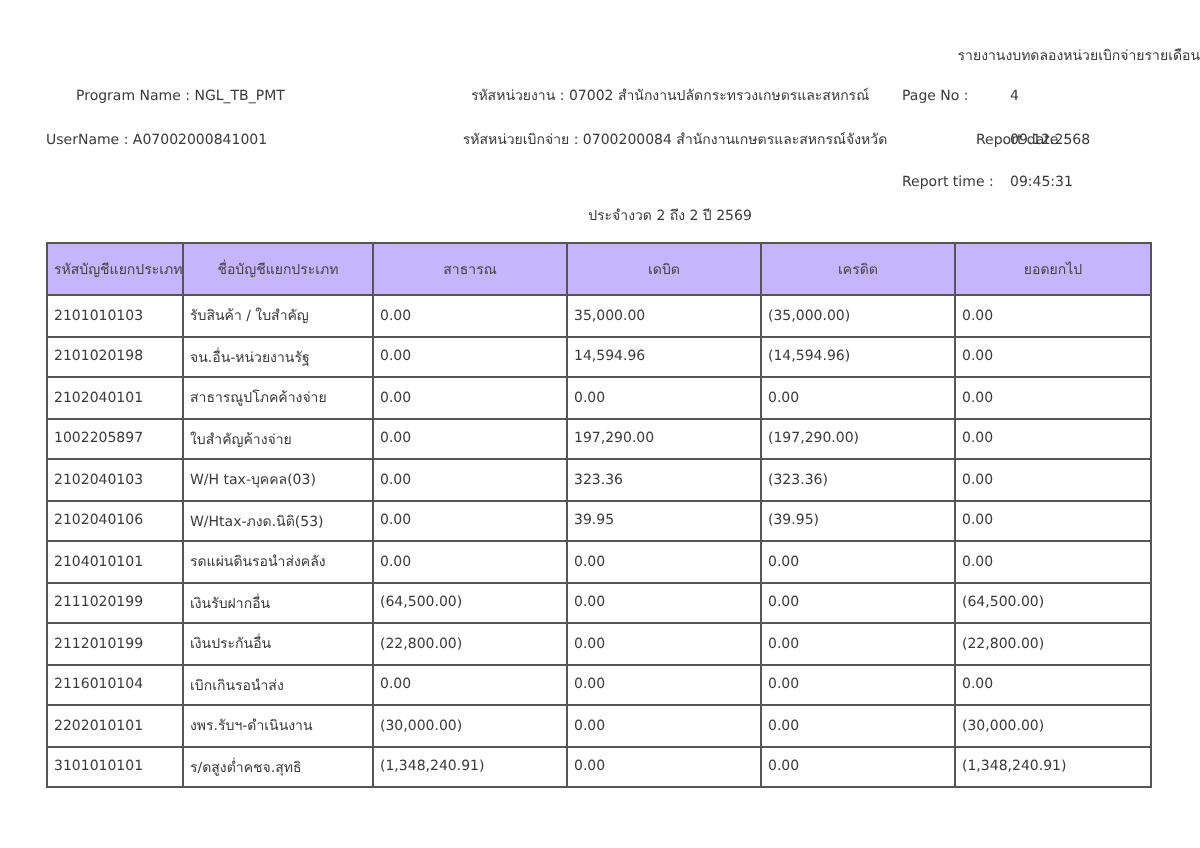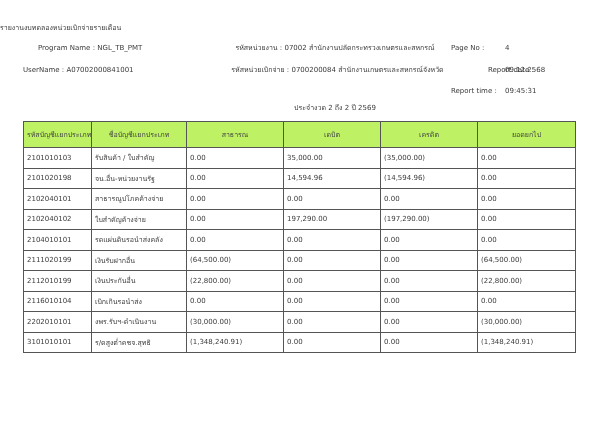--- a/index.html
+++ b/index.html
@@ -1,40 +1,40 @@
 <!DOCTYPE html>
 <html><head>
 <meta charset="utf-8">
 <style>
   html, body { margin:0; padding:0; }
   body {
     width:600px; height:424px; background:#ffffff; position:relative; overflow:hidden;
     font-family:"DejaVu Sans", sans-serif; color:#3a3a3a;
   }
   .t { position:absolute; font-size:7px; white-space:nowrap; line-height:9px; }
-  .center { text-align:left; }
+  .center { text-align:right; }
   #title { left:0; width:600px; top:24px; }
   #unit-line { left:210px; width:250px; top:44px; text-align:center; }
   #disb-line { left:205px; width:265px; top:66px; text-align:center; }
   #period-line { left:210px; width:250px; top:104px; text-align:center; }
   #prog { left:23px; top:44px;padding-left:15px; }
   #user { left:23px; top:66px; }
   #pageno-l { left:451px; top:44px; }
   #pageno-v { left:505px; top:44px; }
   #rdate-l { left:451px; top:66px;padding-left:37px; }
   #rdate-v { left:505px; top:66px; }
   #rtime-l { left:451px; top:87px; }
   #rtime-v { left:505px; top:87px; }
 
   table {
     position:absolute; left:23px; top:121px; border-collapse:collapse;
     width:552px; table-layout:fixed; font-size:7px;
   }
   th, td { border:1px solid #555; padding:0 3px; height:19.5px; overflow:hidden; white-space:nowrap; }
-  th { background:#bef264; font-weight:normal; height:25px; color:#444; }
+  th { background:#c4b5fd; font-weight:normal; height:25px; color:#444; }
   td.num { text-align:left; }
   td.code, td.name { text-align:left; }
   col.c1 { width:68px; } col.c2 { width:95px; }
   col.c3 { width:97px; } col.c4 { width:97px; } col.c5 { width:97px; } col.c6 { width:98px; }
 </style>
 </head>
 <body>
 
 <div class="t center" id="title">รายงานงบทดลองหน่วยเบิกจ่ายรายเดือน</div>
 <div class="t" id="prog">Program Name : NGL_TB_PMT</div>
@@ -87,25 +87,41 @@
       </tr>
       <tr>
         <td class="code">2102040101</td>
         <td class="name">สาธารณูปโภคค้างจ่าย</td>
         <td class="num">0.00</td>
         <td class="num">0.00</td>
         <td class="num">0.00</td>
         <td class="num">0.00</td>
       </tr>
       <tr>
-        <td class="code">2102040102</td>
+        <td class="code">1002205897</td>
         <td class="name">ใบสำคัญค้างจ่าย</td>
         <td class="num">0.00</td>
         <td class="num">197,290.00</td>
         <td class="num">(197,290.00)</td>
+        <td class="num">0.00</td>
+      </tr>
+      <tr>
+        <td class="code">2102040103</td>
+        <td class="name">W/H tax-บุคคล(03)</td>
+        <td class="num">0.00</td>
+        <td class="num">323.36</td>
+        <td class="num">(323.36)</td>
+        <td class="num">0.00</td>
+      </tr>
+      <tr>
+        <td class="code">2102040106</td>
+        <td class="name">W/Htax-ภงด.นิติ(53)</td>
+        <td class="num">0.00</td>
+        <td class="num">39.95</td>
+        <td class="num">(39.95)</td>
         <td class="num">0.00</td>
       </tr>
       <tr>
         <td class="code">2104010101</td>
         <td class="name">รดแผ่นดินรอนำส่งคลัง</td>
         <td class="num">0.00</td>
         <td class="num">0.00</td>
         <td class="num">0.00</td>
         <td class="num">0.00</td>
       </tr>

